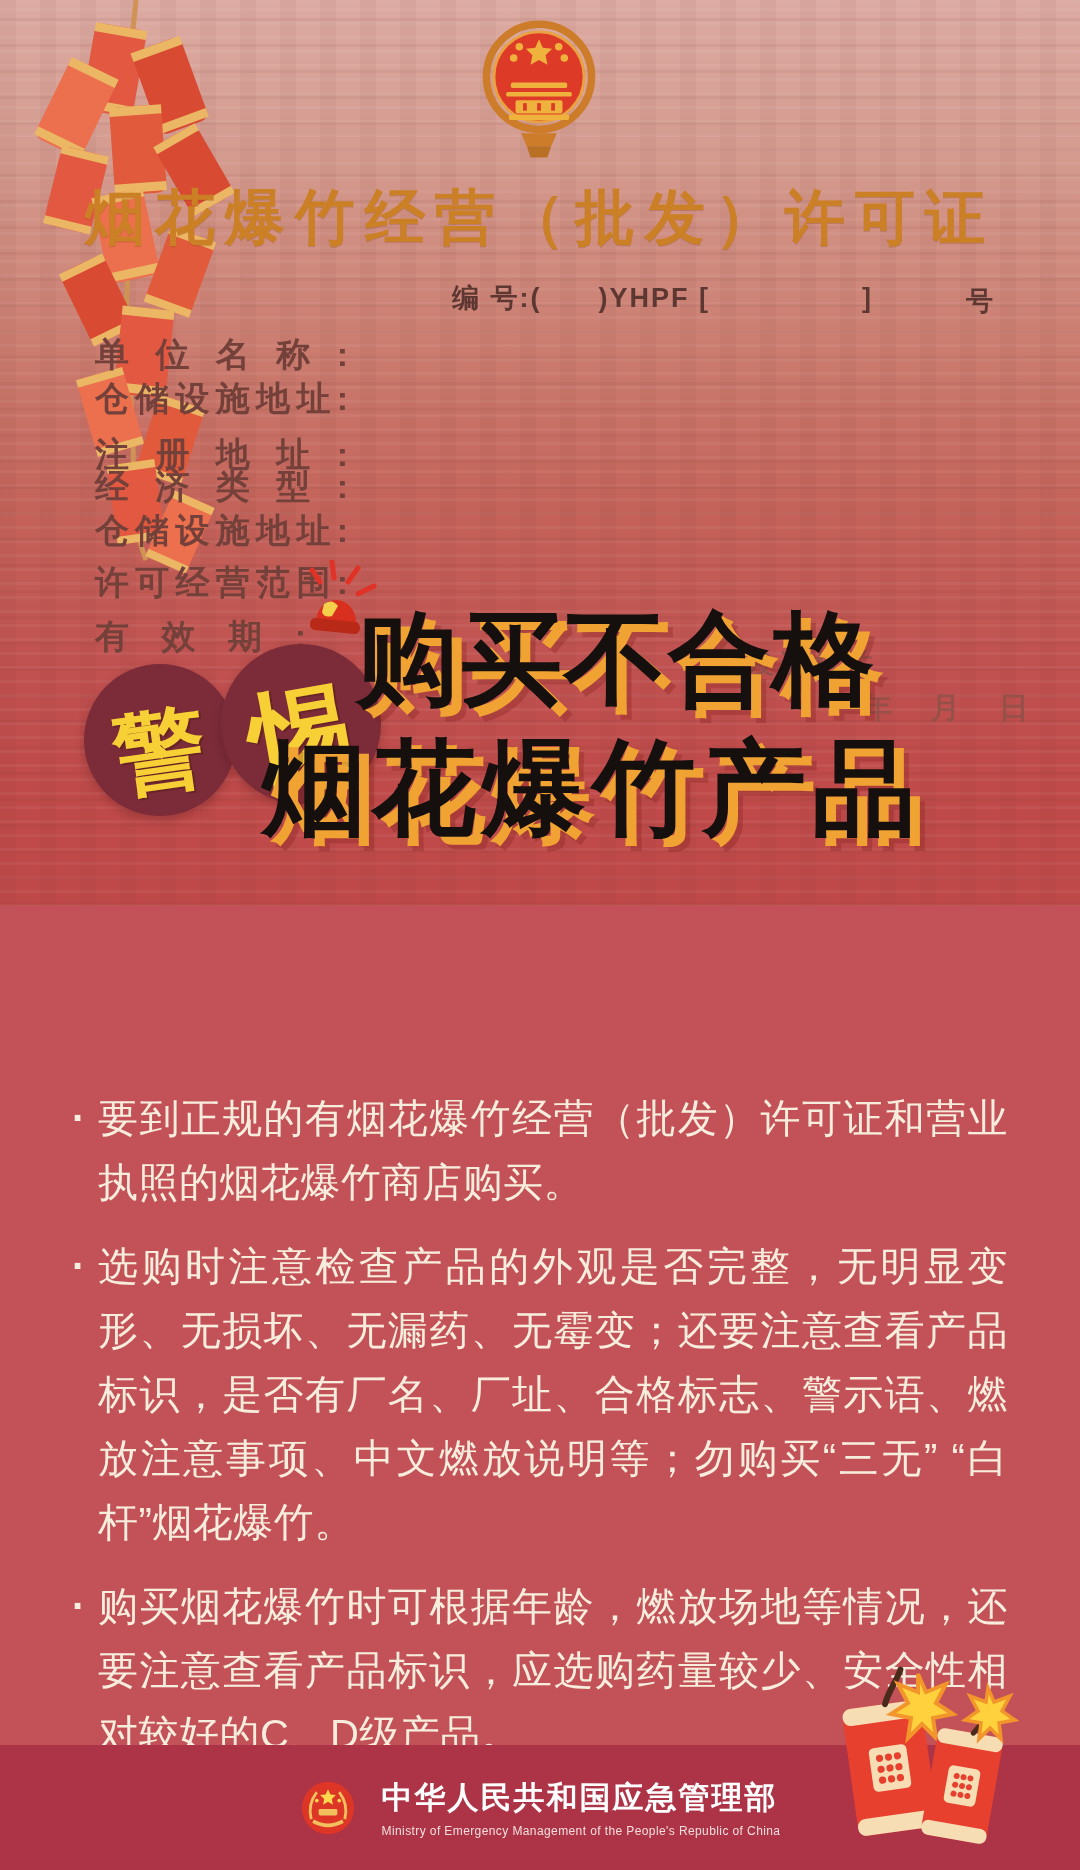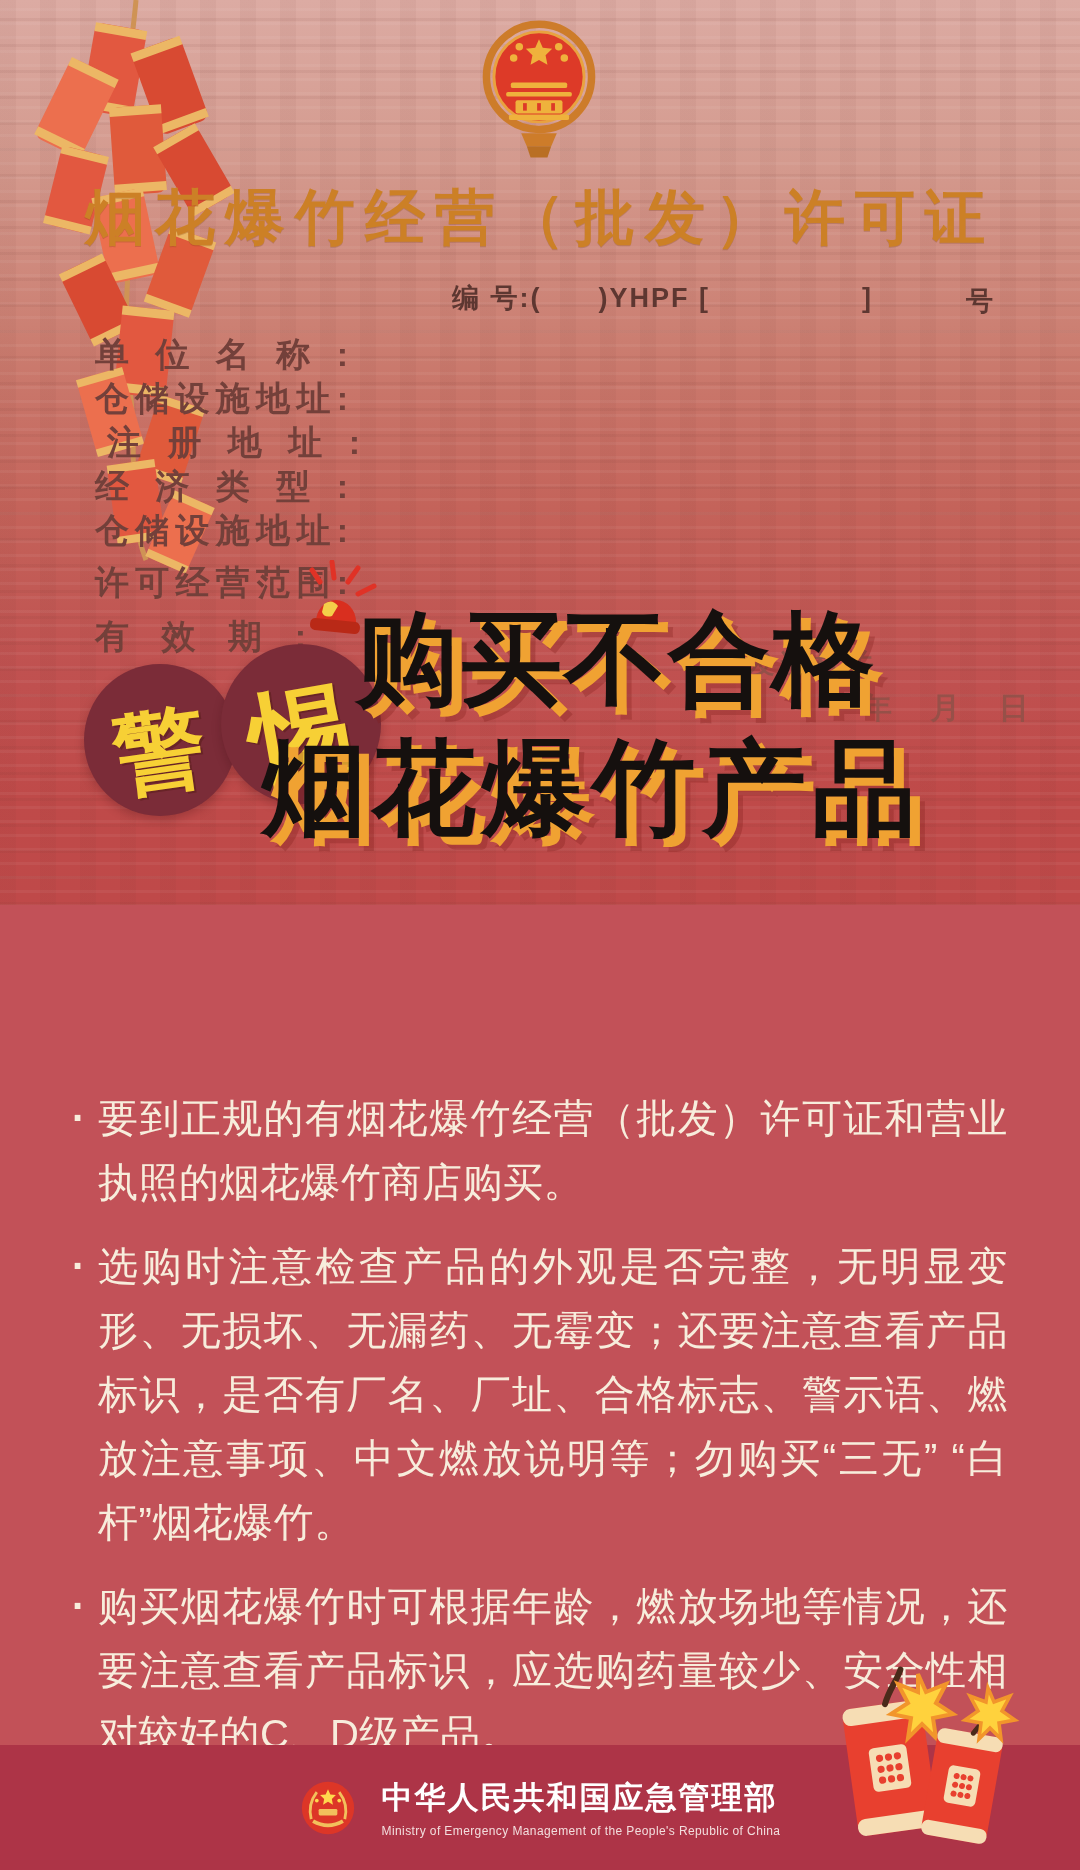--- a/index.html
+++ b/index.html
@@ -29,21 +29,21 @@
   .serial {
     position:absolute; left:452px; top:280px; font-size:27px; font-weight:600;
     color:#5d3731; letter-spacing:2px; white-space:pre;
   }
   .serial-unit { position:absolute; left:966px; top:283px; font-size:27px; font-weight:600; color:#5d3731; }
 
   .field {
     position:absolute; left:95px; width:254px; font-size:34px; font-weight:700;
     color:#73403a; text-align:justify; text-align-last:justify; letter-spacing:1px;
   }
-  .f0{top:332px;} .f1{top:376px;} .f2{top:420px;margin-left:12px;} .f3{top:464px;} .f4{top:508px;} .f5{top:560px;}
+  .f0{top:332px;} .f1{top:376px;} .f2{top:432px;} .f3{top:464px;} .f4{top:508px;} .f5{top:560px;}
   .f6{top:614px; width:212px;}
 
   .issuer { position:absolute; left:748px; top:646px; font-size:27px; font-weight:600; color:#8d5148; letter-spacing:6px; opacity:.85; }
   .date-line { position:absolute; left:862px; top:688px; font-size:30px; font-weight:600; color:#8d5148; white-space:pre; opacity:.8; }
 
   .fc-string { position:absolute; left:18px; top:0; width:236px; height:575px; }
   .siren { position:absolute; left:286px; top:560px; width:96px; height:98px; z-index:5; }
 
   
   .badge-circle { position:absolute; border-radius:50%; background:#7b2c38; box-shadow:0 4px 10px rgba(60,10,15,0.25); }

